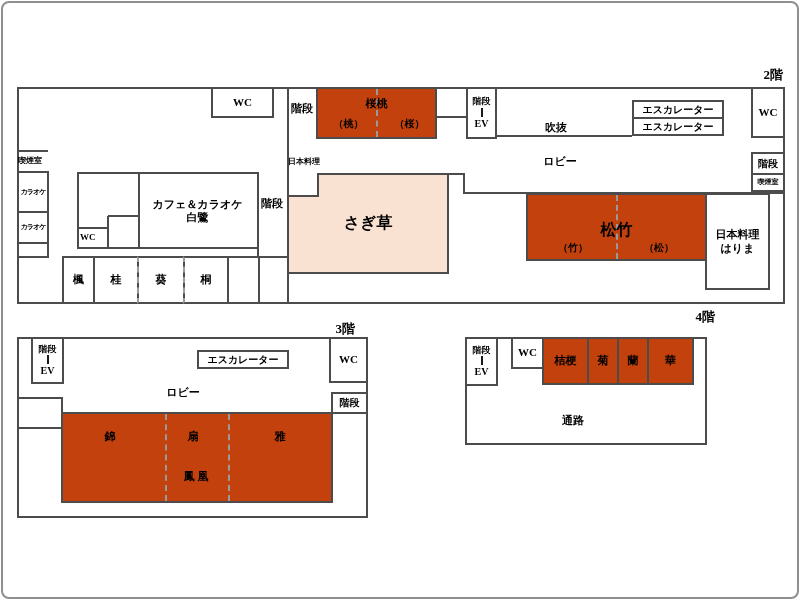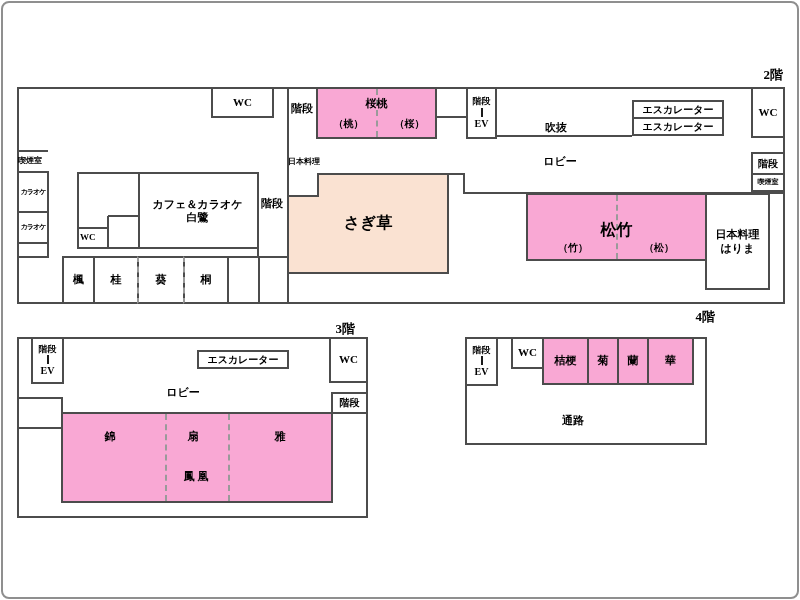--- a/index.html
+++ b/index.html
@@ -3,21 +3,21 @@
 <meta charset="utf-8">
 <style>
   html,body{margin:0;padding:0;background:#fff;}
   .stage{position:relative;width:800px;height:600px;background:#fff;
          font-family:Liberation Serif, serif;color:#000;overflow:hidden;}
   .frame{position:absolute;left:1px;top:1px;right:1px;bottom:1px;
          border:2px solid #8f8f8f;border-radius:8px;}
   .box{position:absolute;box-sizing:border-box;border:2px solid #4C4C4C;background:transparent;
        display:flex;align-items:center;justify-content:center;text-align:center;
        font-weight:bold;font-size:11px;line-height:1.2;}
-  .pink{background:#f9a8d4;}
+  .pink{background:#c2410c;}
   .lbl{position:absolute;box-sizing:border-box;display:flex;align-items:center;justify-content:center;
        text-align:center;font-weight:bold;font-size:11px;line-height:1.2;white-space:nowrap;}
   .col{flex-direction:column;}
   .left{justify-content:flex-start;}
   .right{justify-content:flex-end;}
   .f7{font-size:7px;}.f8{font-size:8px;}.f9{font-size:9px;}.f10{font-size:10px;}
   .f12{font-size:16px;}.f13{font-size:13px;}
   .dashv{position:absolute;width:0;border-left:2px dashed #9a9a9a;}
   .dashL{border-left:2px dashed #9a9a9a;}
   .tick{width:2px;height:9px;background:#1a1a1a;margin:1px 0;}

